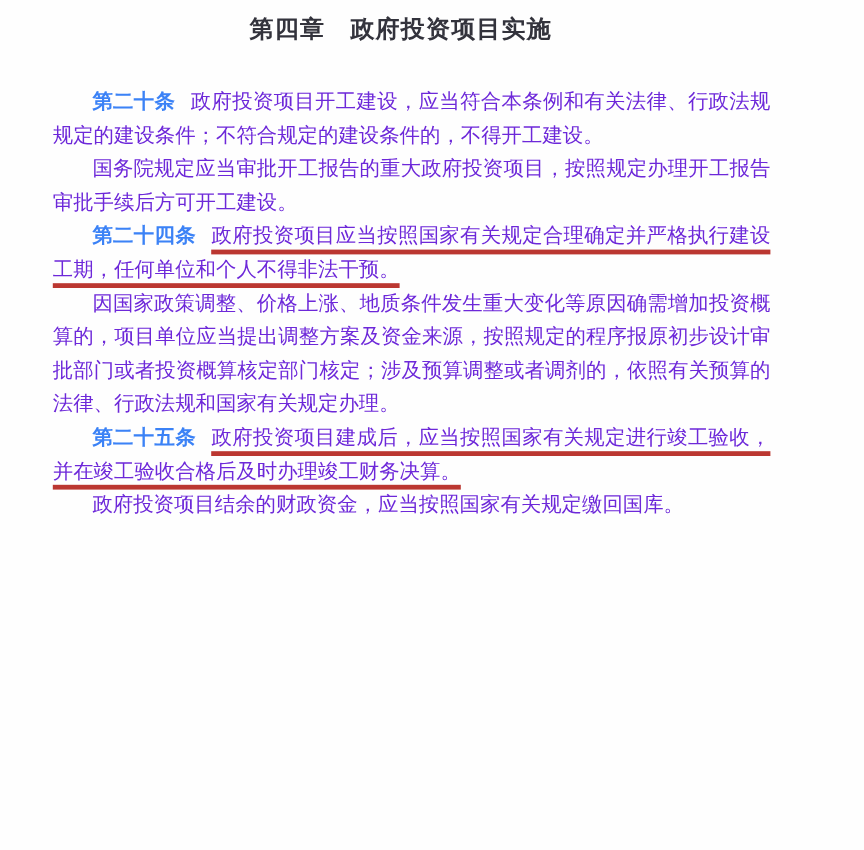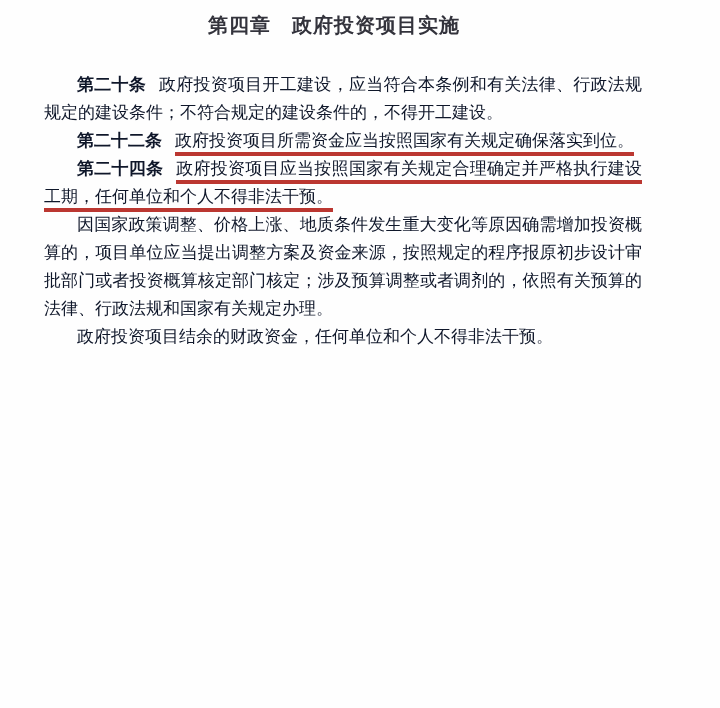--- a/index.html
+++ b/index.html
@@ -35,36 +35,37 @@
     font-size: 17px;
     line-height: 28px;
     text-align: justify;
   }
   .para {
     margin: 0;
     text-indent: 33px;
   }
   .article-label {
     font-weight: bold;
-    color: #0f172a;
+    color: #3b82f6;
     margin-right: 13px;
   }
   .seg {
-    color: #0f172a;
+    color: #6d28d9;
   }
   .underline-red {
     border-bottom: 4px solid #bb3731;
     padding-bottom: 2px;
   }
 </style>
 </head>
 <body>
 
 <div class="page">
   <h1 class="title">第四章　政府投资项目实施</h1>
   <div class="body">
       <p class="para"><span class="article-label">第二十条</span><span class="seg">政府投资项目开工建设，应当符合本条例和有关法律、行政法规规定的建设条件；不符合规定的建设条件的，不得开工建设。</span></p>
-      <p class="para"><span class="article-label">第二十二条</span><span class="seg underline-red">政府投资项目所需资金应当按照国家有关规定确保落实到位。</span></p>
+      <p class="para"><span class="seg">国务院规定应当审批开工报告的重大政府投资项目，按照规定办理开工报告审批手续后方可开工建设。</span></p>
       <p class="para"><span class="article-label">第二十四条</span><span class="seg underline-red">政府投资项目应当按照国家有关规定合理确定并严格执行建设工期，任何单位和个人不得非法干预。</span></p>
       <p class="para"><span class="seg">因国家政策调整、价格上涨、地质条件发生重大变化等原因确需增加投资概算的，项目单位应当提出调整方案及资金来源，按照规定的程序报原初步设计审批部门或者投资概算核定部门核定；涉及预算调整或者调剂的，依照有关预算的法律、行政法规和国家有关规定办理。</span></p>
-      <p class="para"><span class="seg">政府投资项目结余的财政资金，任何单位和个人不得非法干预。</span></p>
+      <p class="para"><span class="article-label">第二十五条</span><span class="seg underline-red">政府投资项目建成后，应当按照国家有关规定进行竣工验收，并在竣工验收合格后及时办理竣工财务决算。</span></p>
+      <p class="para"><span class="seg">政府投资项目结余的财政资金，应当按照国家有关规定缴回国库。</span></p>
     </div>
 </div>
 
 </body></html>

